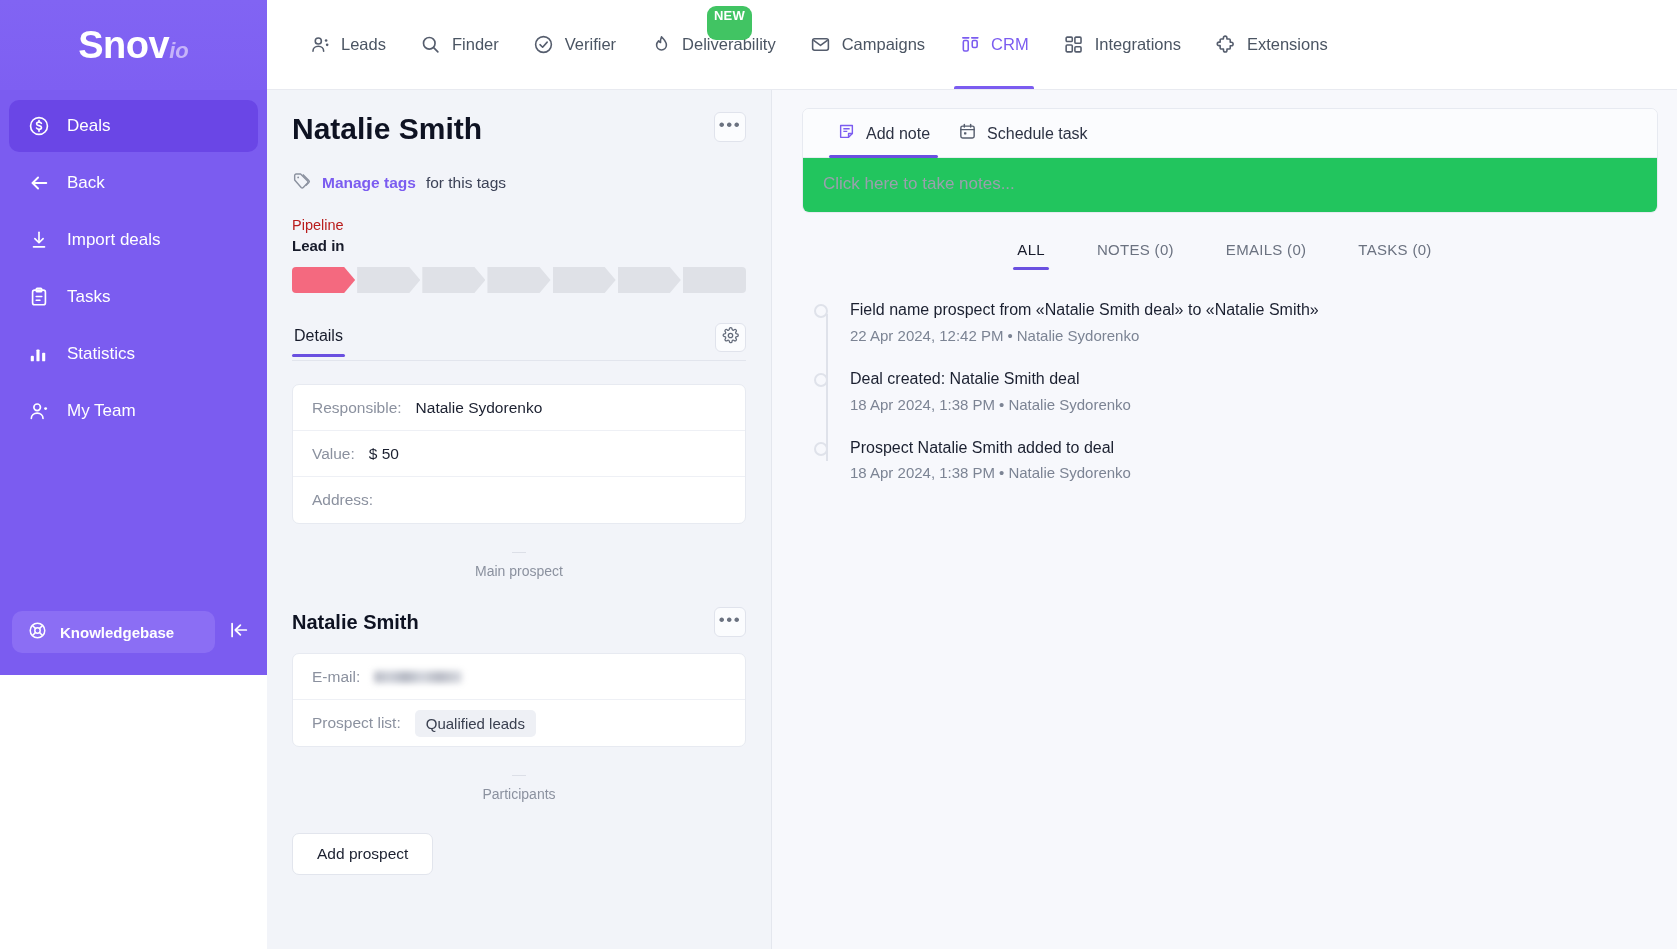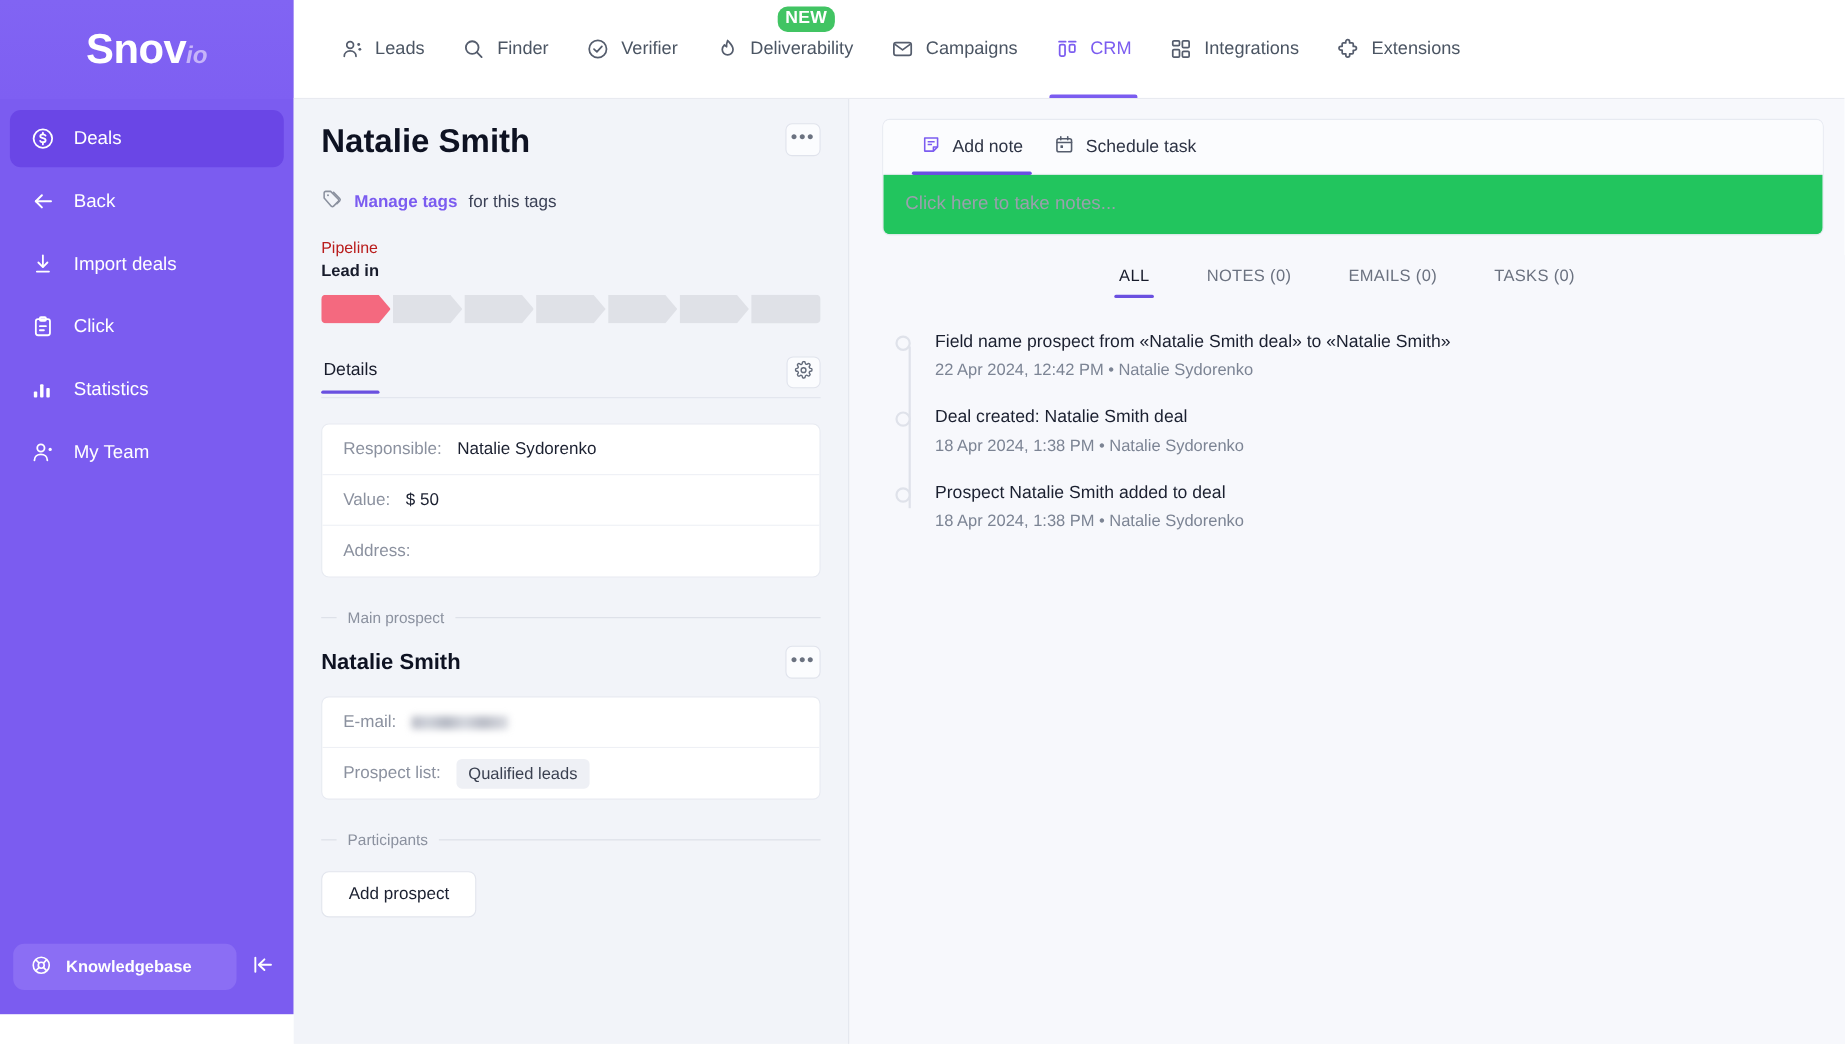--- a/index.html
+++ b/index.html
@@ -6,21 +6,21 @@
   html, body {
     width: 1677px; height: 949px;
     font-family: "Liberation Sans", sans-serif;
     background: #ffffff;
     overflow: hidden;
   }
   .app { display: flex; width: 1677px; height: 949px; }
 
   
   .sidebar {
-    width: 267px; min-width: 267px; height: 922px;
+    width: 267px; min-width: 267px; height: 675px;
     background: #7b5cf0;
     display: flex; flex-direction: column;
     position: relative;
   }
   .logo-wrap {
     height: 90px;
     background: linear-gradient(180deg,#8164f3 0%,#7e5ff2 100%);
     display: flex; align-items: center; justify-content: center;
   }
   .logo {
@@ -87,22 +87,22 @@
   }
   .topnav-item.active { color: #7b5cf0; }
   .topnav-item.active::after {
     content: ""; position: absolute; left: 12px; right: 12px; bottom: 0;
     height: 3px; background: #7b5cf0; border-radius: 2px 2px 0 0;
   }
   .topnav-ico { display: flex; align-items: center; justify-content: center; width: 22px; height: 22px; }
   .new-badge {
     position: absolute; top: 6px; left: 50%; transform: translateX(-6px);
     background: #41c463; color: #fff;
-    font-size: 16px; font-weight: bold;
-    padding: 2px 7px 3px 7px; border-radius: 9px;
+    font-size: 13px; font-weight: bold;
+    padding: 2px 7px 17px 7px; border-radius: 9px;
     letter-spacing: 0.3px;
   }
 
   
   .content { flex: 1; display: flex; min-height: 0; }
 
   
   .deal-panel {
     width: 505px; min-width: 505px;
     background: #f2f4f9;
@@ -187,21 +187,21 @@
     border-radius: 2px;
   }
   .pill {
     background: #eef0f5; color: #3a4050;
     padding: 5px 11px; border-radius: 5px; font-size: 15px;
   }
 
   .fieldset-sep {
     display: flex; align-items: center; gap: 10px;
     margin-top: 28px;
-    font-size: 14px; color: #8b919f;
+    font-size: 14px; color: #8b919f; flex-direction: column;
   }
   .fieldset-sep .lead-line { width: 14px; height: 1px; background: #dcdfe7; }
   .fieldset-sep .tail-line { flex: 1; height: 1px; background: #dcdfe7; }
 
   .prospect-head {
     display: flex; align-items: center; justify-content: space-between;
     margin-top: 18px;
   }
   .prospect-name { font-size: 20px; font-weight: bold; color: #0e1222; }
 
@@ -327,21 +327,21 @@
 
       <div class="nav-item">
         <span class="nav-ico">
           <svg width="22" height="22" viewBox="0 0 24 24" fill="none" stroke="#fff" stroke-width="1.8" stroke-linecap="round" stroke-linejoin="round">
               <rect x="5" y="4.5" width="14" height="16" rx="2.2"></rect>
               <rect x="9" y="2.6" width="6" height="3.6" rx="1.1"></rect>
               <line x1="9" y1="11.5" x2="15" y2="11.5"></line>
               <line x1="9" y1="15.5" x2="13" y2="15.5"></line>
             </svg>
         </span>
-        <span class="nav-label">Click</span>
+        <span class="nav-label">Tasks</span>
       </div>
 
       <div class="nav-item">
         <span class="nav-ico">
           <svg width="22" height="22" viewBox="0 0 24 24" fill="#fff">
               <rect x="3" y="14" width="3.4" height="6" rx="1"></rect>
               <rect x="9.2" y="7" width="3.4" height="13" rx="1"></rect>
               <rect x="15.4" y="10.5" width="3.4" height="9.5" rx="1"></rect>
             </svg>
         </span>

